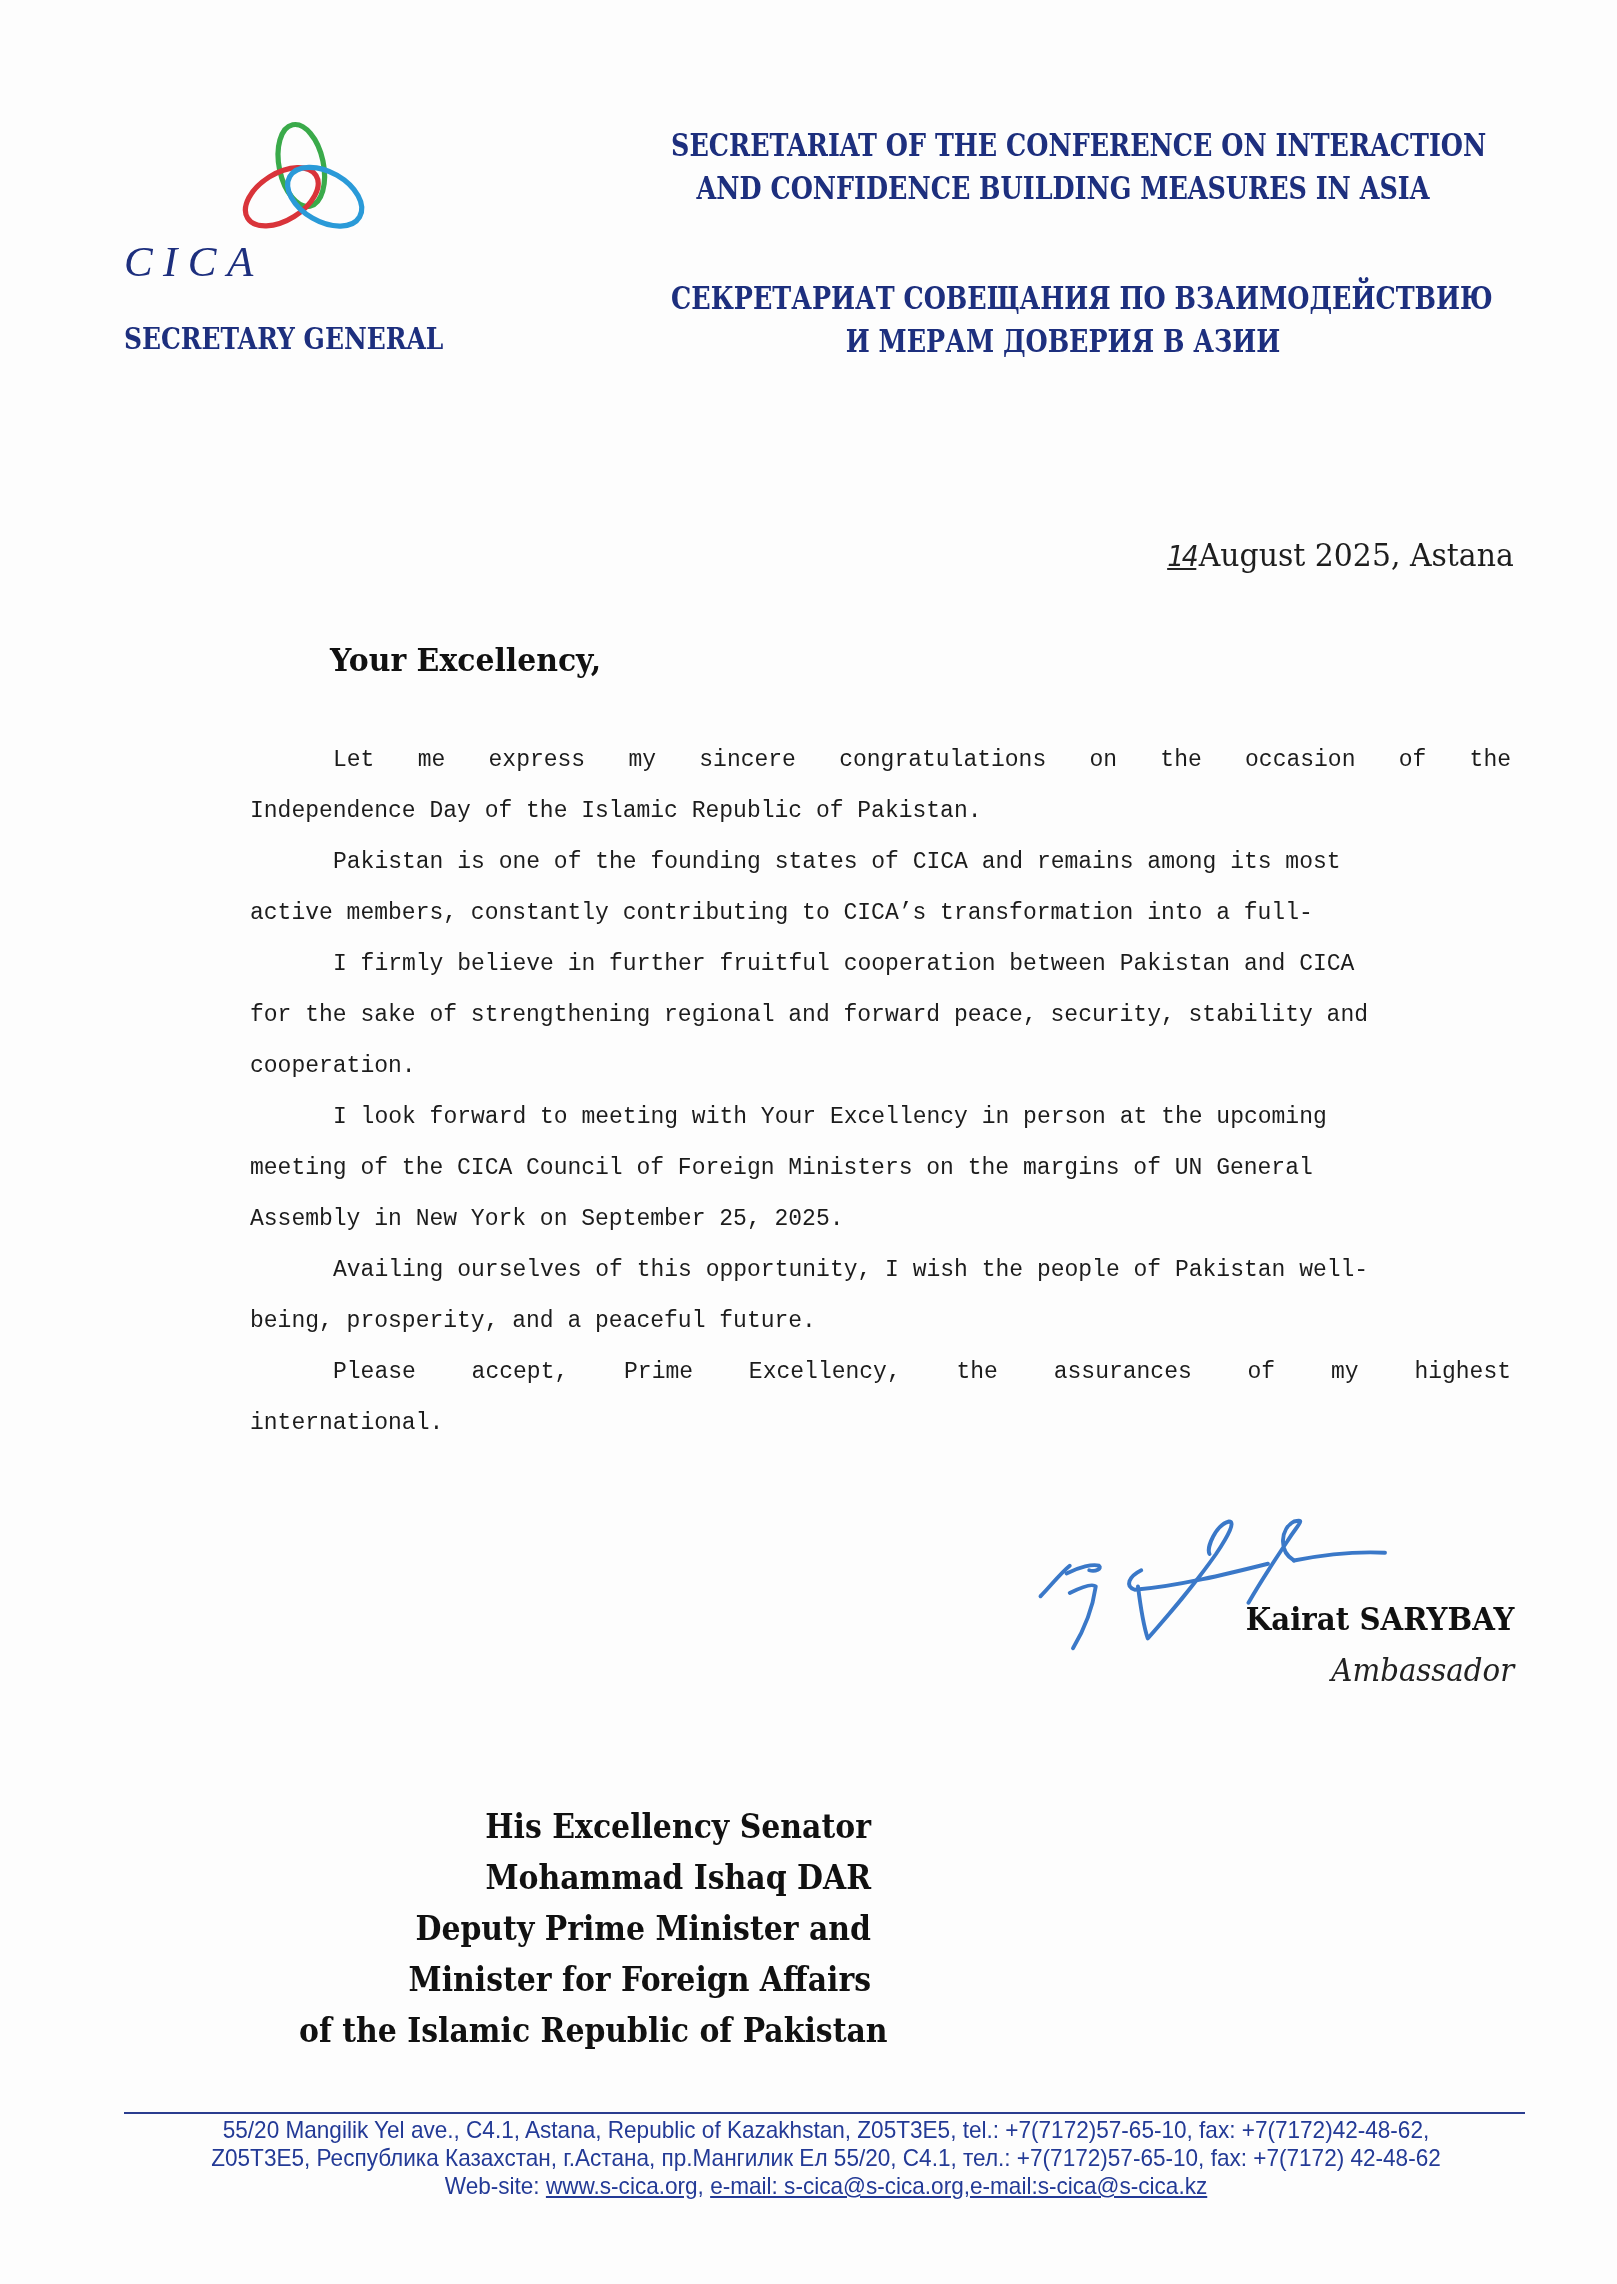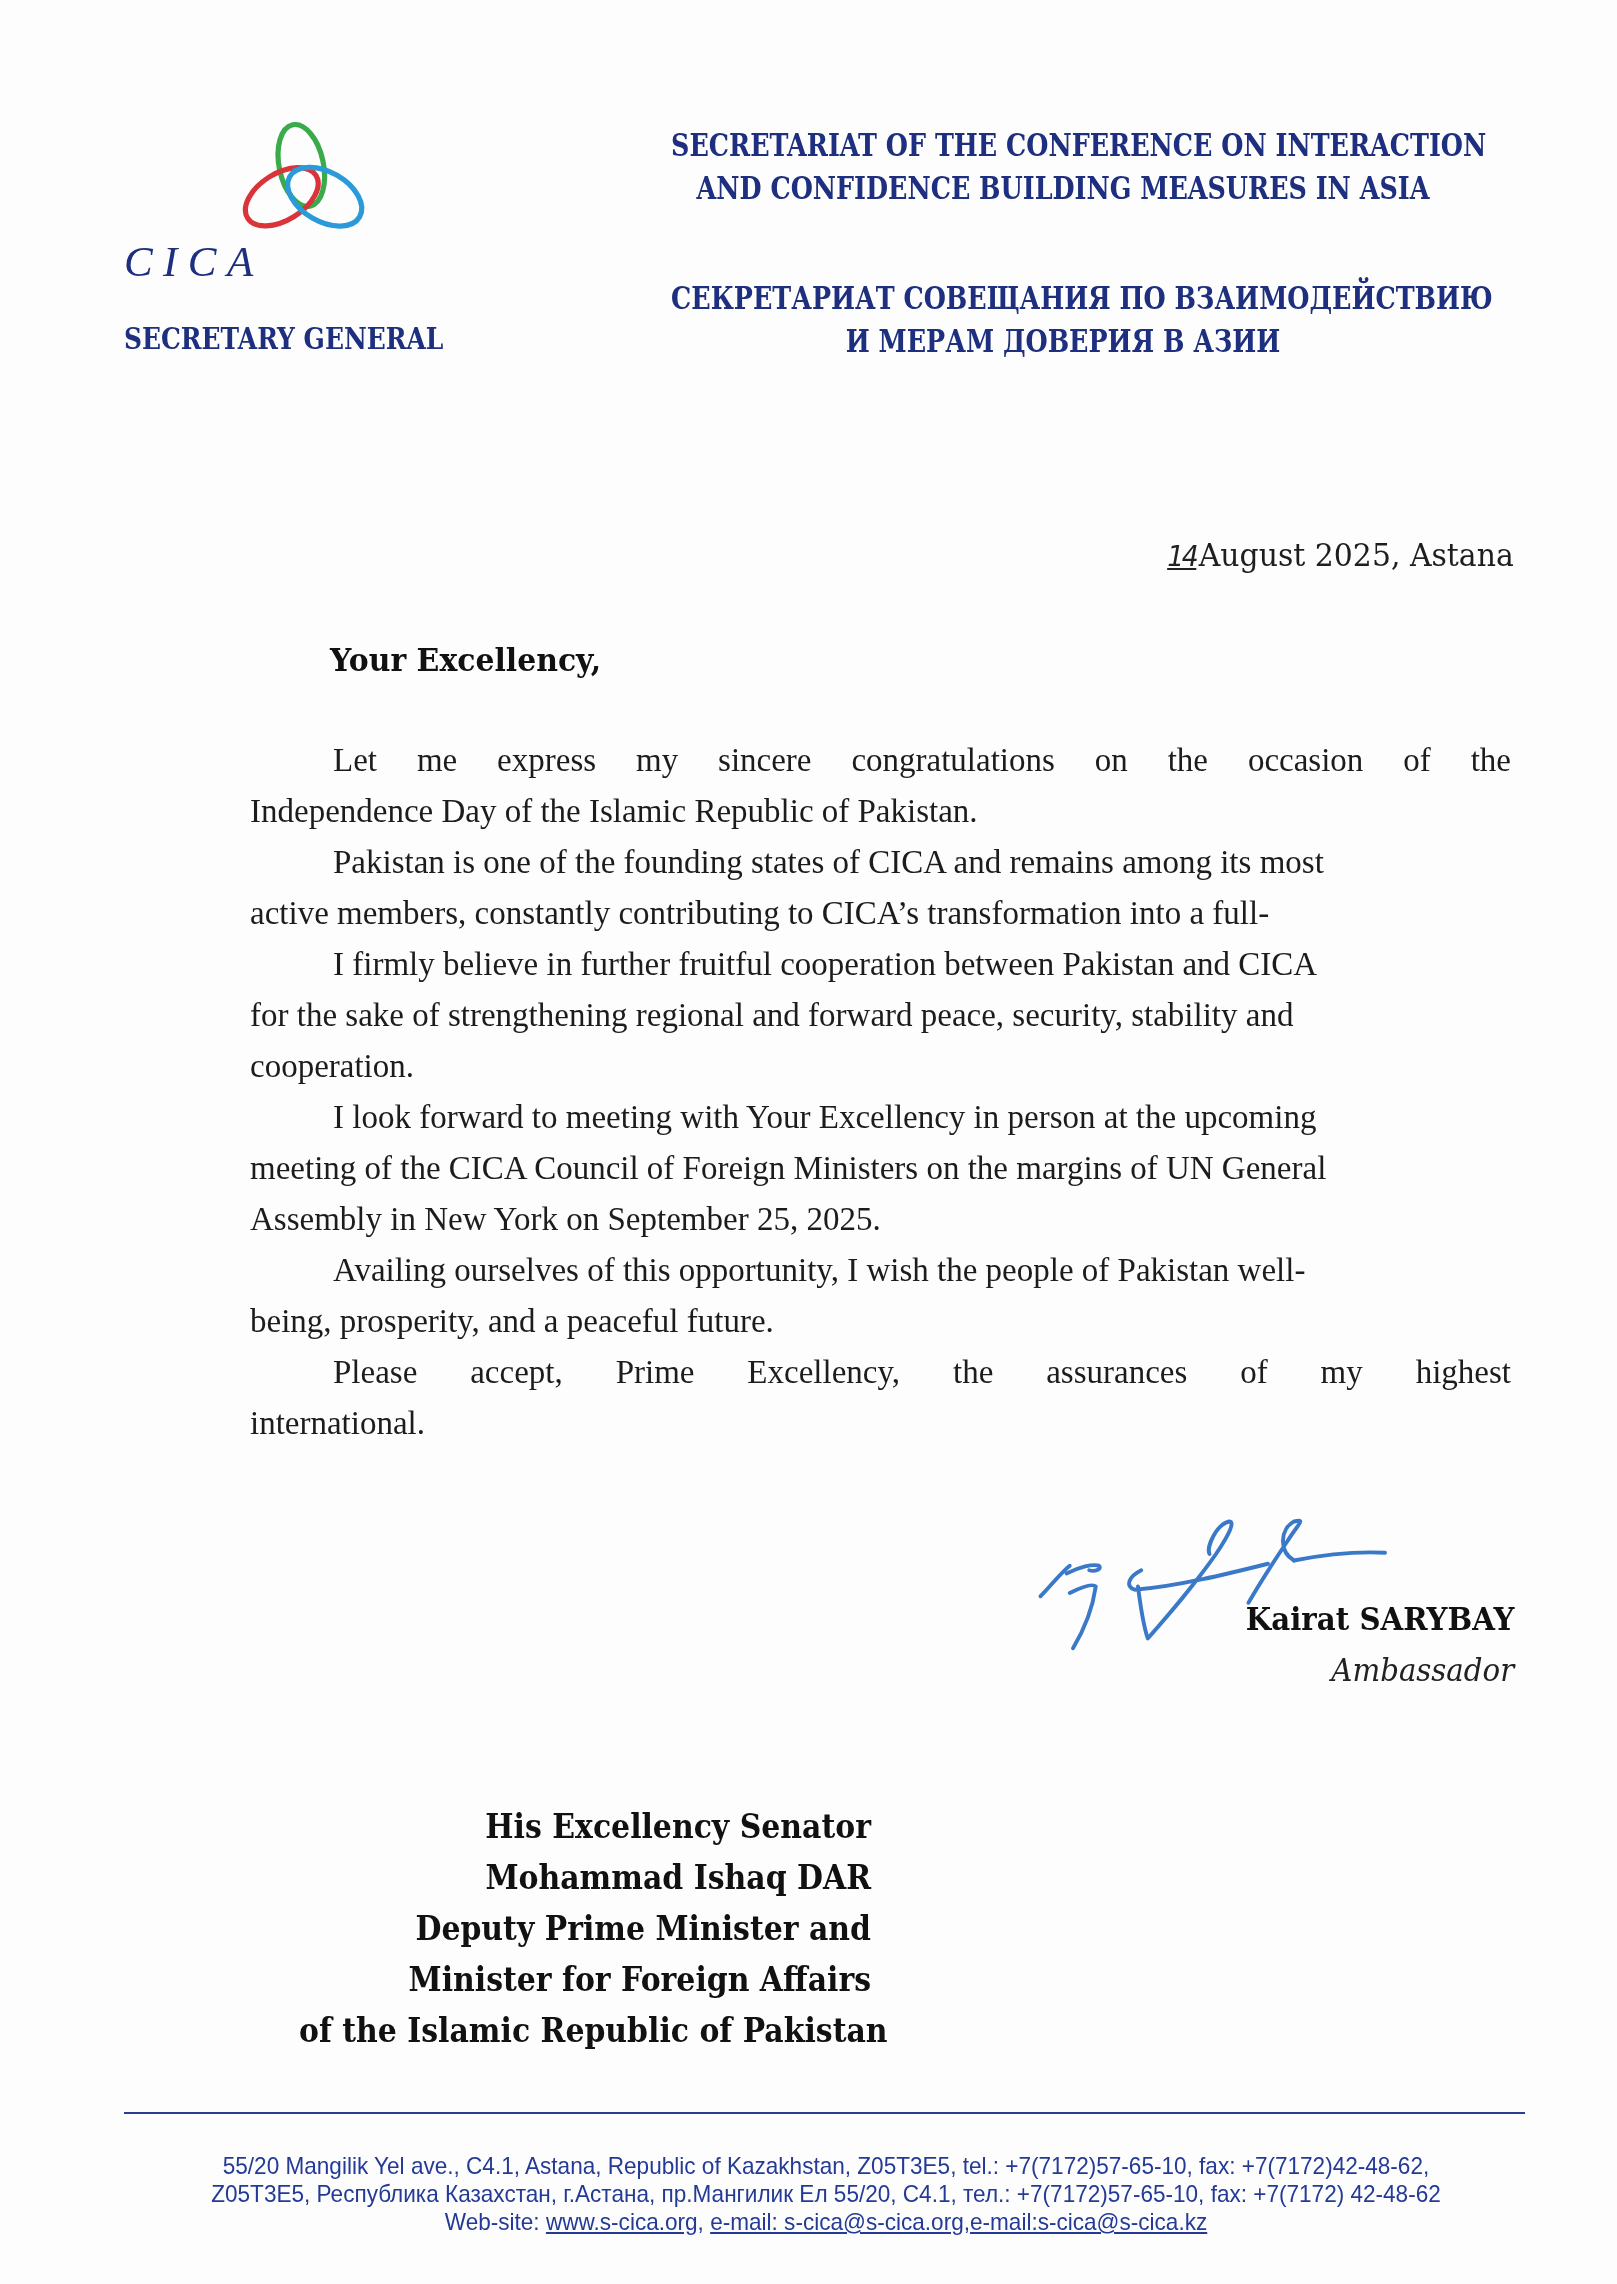--- a/index.html
+++ b/index.html
@@ -28,21 +28,21 @@
                font-size: 32.5px; color: #1e1e1e; white-space: nowrap; transform: scaleX(0.92); transform-origin: right center; }
   .date-day { font-family: "DejaVu Sans", sans-serif; font-style: italic; font-size: 29px; color: #222;
               text-decoration: underline; letter-spacing: -2.6px; margin-right: 2.6px; }
 
   
   .salutation { position: absolute; left: 330px; top: 640px; font-family: "DejaVu Serif", serif;
                 font-weight: bold; font-size: 32.5px; color: #111; transform: scaleX(0.92); transform-origin: left center; }
 
   
   .body-text { position: absolute; left: 250px; top: 735px; width: 1261px;
-               font-family: Liberation Serif, serif; font-size: 33px; line-height: 51px; color: #1c1c1c; }
+               font-family: Liberation Mono, monospace; font-size: 23px; line-height: 51px; color: #1c1c1c; }
   .para { margin: 0; text-align: justify; text-indent: 83px; text-align-last: left; }
   .para .ln { display: block; white-space: nowrap; }
   .j { text-align: justify; text-align-last: justify; display: block; }
 
   
   .signature { position: absolute; left: 1021px; top: 1489px; }
   .signer-name { position: absolute; right: 104px; top: 1599px; font-family: "DejaVu Serif", serif;
                  font-weight: bold; font-size: 32.5px; color: #111; white-space: nowrap;
                  transform: scaleX(0.9); transform-origin: right center; }
   .signer-title { position: absolute; right: 104px; top: 1651px; font-family: "DejaVu Serif", serif;
@@ -50,21 +50,21 @@
                   transform: scaleX(0.9); transform-origin: right center; }
 
   
   .addressee { position: absolute; left: 260px; top: 1801px; width: 650px; text-align: right;
                font-family: "DejaVu Serif", serif; font-weight: bold; font-size: 34px; line-height: 51px; color: #111; }
   .addressee .ln { display: block; white-space: nowrap; transform: scaleX(0.88); transform-origin: center; }
 
   
   .footer-rule { position: absolute; left: 124px; top: 2112px; width: 1401px; height: 2px; background: #2a3d8f; }
   .footer { position: absolute; left: 98px; top: 2116px; width: 1456px; text-align: center;
-            font-family: "Liberation Sans", sans-serif; font-size: 24px; line-height: 28px; color: #233a96; margin-top: 36px; }
+            font-family: "Liberation Sans", sans-serif; font-size: 24px; line-height: 28px; color: #233a96; }
   .footer .ln { display: block; white-space: nowrap; transform: scaleX(0.94); transform-origin: center; }
   .footer a { color: #233a96; text-decoration: underline; }
 </style>
 </head>
 <body>
 
 <div class="page">
 
   <div class="logo-block">
     <svg class="logo-svg" width="169" height="117" viewBox="0 0 260 180">

